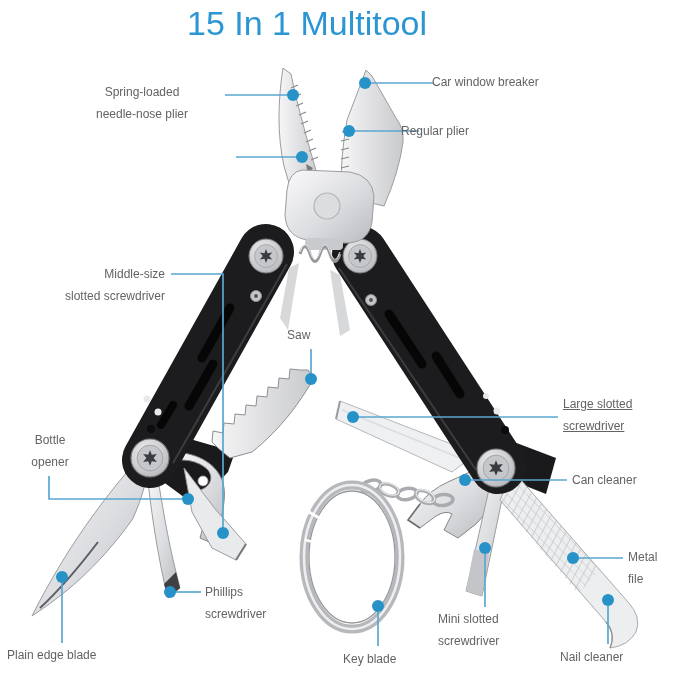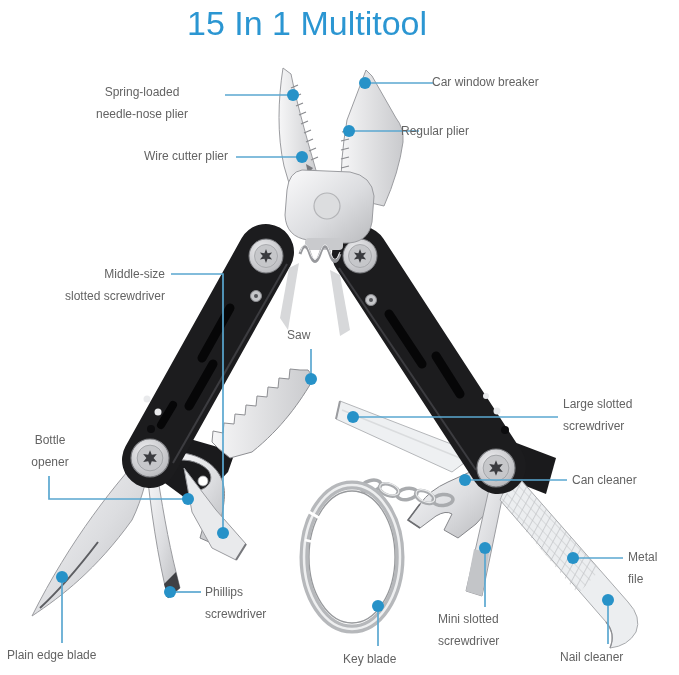--- a/index.html
+++ b/index.html
@@ -21,21 +21,21 @@
   .label{
     position:absolute;font-size:12px;line-height:21.5px;color:var(--label);
     white-space:pre-line;
   }
   .lbl-spring{left:62px;top:82px;width:160px;text-align:center;}
   .lbl-car{left:432px;top:72px;}
   .lbl-regular{left:401px;top:121px;}
   .lbl-wire{left:88px;top:146px;width:140px;text-align:right;}
   .lbl-middle{left:0px;top:264px;width:165px;text-align:right;}
   .lbl-saw{left:287px;top:325px;}
-  .lbl-large{left:563px;top:394px;}
+  .lbl-large{left:563px;top:394px;text-decoration:underline;}
   .lbl-bottle{left:10px;top:430px;width:80px;text-align:center;}
   .lbl-can{left:572px;top:470px;}
   .lbl-metal{left:628px;top:547px;}
   .lbl-phillips{left:205px;top:582px;}
   .lbl-plain{left:7px;top:645px;}
   .lbl-key{left:343px;top:649px;}
   .lbl-mini{left:438px;top:609px;}
   .lbl-nail{left:560px;top:647px;}
   .lead{stroke:var(--line);stroke-width:1.7;fill:none;}
   .dot{fill:var(--dot);}
@@ -228,21 +228,20 @@
 
       <line class="lead" x1="608" y1="606" x2="608" y2="644"></line>
       <circle class="dot" cx="608" cy="600" r="6"></circle>
     </g>
   </svg>
 
   <div class="label lbl-spring">Spring-loaded
 needle-nose plier</div>
   <div class="label lbl-car">Car window breaker</div>
   <div class="label lbl-regular">Regular plier</div>
-  <div class="label lbl-wire">Wire cutter plier</div>
   <div class="label lbl-middle">Middle-size
 slotted screwdriver</div>
   <div class="label lbl-saw">Saw</div>
   <div class="label lbl-large">Large slotted
 screwdriver</div>
   <div class="label lbl-bottle">Bottle
 opener</div>
   <div class="label lbl-can">Can cleaner</div>
   <div class="label lbl-metal">Metal
 file</div>

